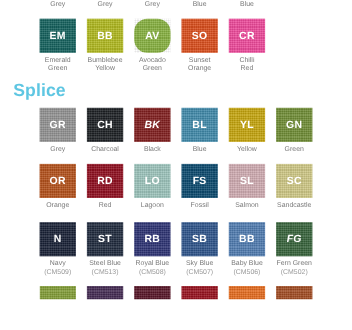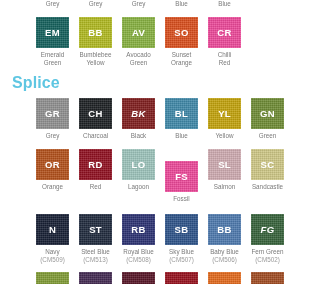--- a/index.html
+++ b/index.html
@@ -136,21 +136,21 @@
 Green</div>
       </div>
       <div class="swatch-cell">
         <div class="swatch" style="background-color:#b0b820;">
           <span class="swatch-code">BB</span>
         </div>
         <div class="swatch-label">Bumblebee
 Yellow</div>
       </div>
       <div class="swatch-cell">
-        <div class="swatch" style="background-color:#86b040;">
+        <div class="swatch" style="background-color:#86b040;border-radius:12px;">
           <span class="swatch-code">AV</span>
         </div>
         <div class="swatch-label">Avocado
 Green</div>
       </div>
       <div class="swatch-cell">
         <div class="swatch" style="background-color:#d94e1c;">
           <span class="swatch-code">SO</span>
         </div>
         <div class="swatch-label">Sunset
@@ -221,21 +221,21 @@
         </div>
         <div class="swatch-label">Red</div>
       </div>
       <div class="swatch-cell">
         <div class="swatch" style="background-color:#9cc3bb;">
           <span class="swatch-code">LO</span>
         </div>
         <div class="swatch-label">Lagoon</div>
       </div>
       <div class="swatch-cell">
-        <div class="swatch" style="background-color:#ec4899;margin-top:12px;">
+        <div class="swatch" style="background-color:#0c4a6e;">
           <span class="swatch-code">FS</span>
         </div>
         <div class="swatch-label">Fossil</div>
       </div>
       <div class="swatch-cell">
         <div class="swatch" style="background-color:#ceaab0;">
           <span class="swatch-code">SL</span>
         </div>
         <div class="swatch-label">Salmon</div>
       </div>

